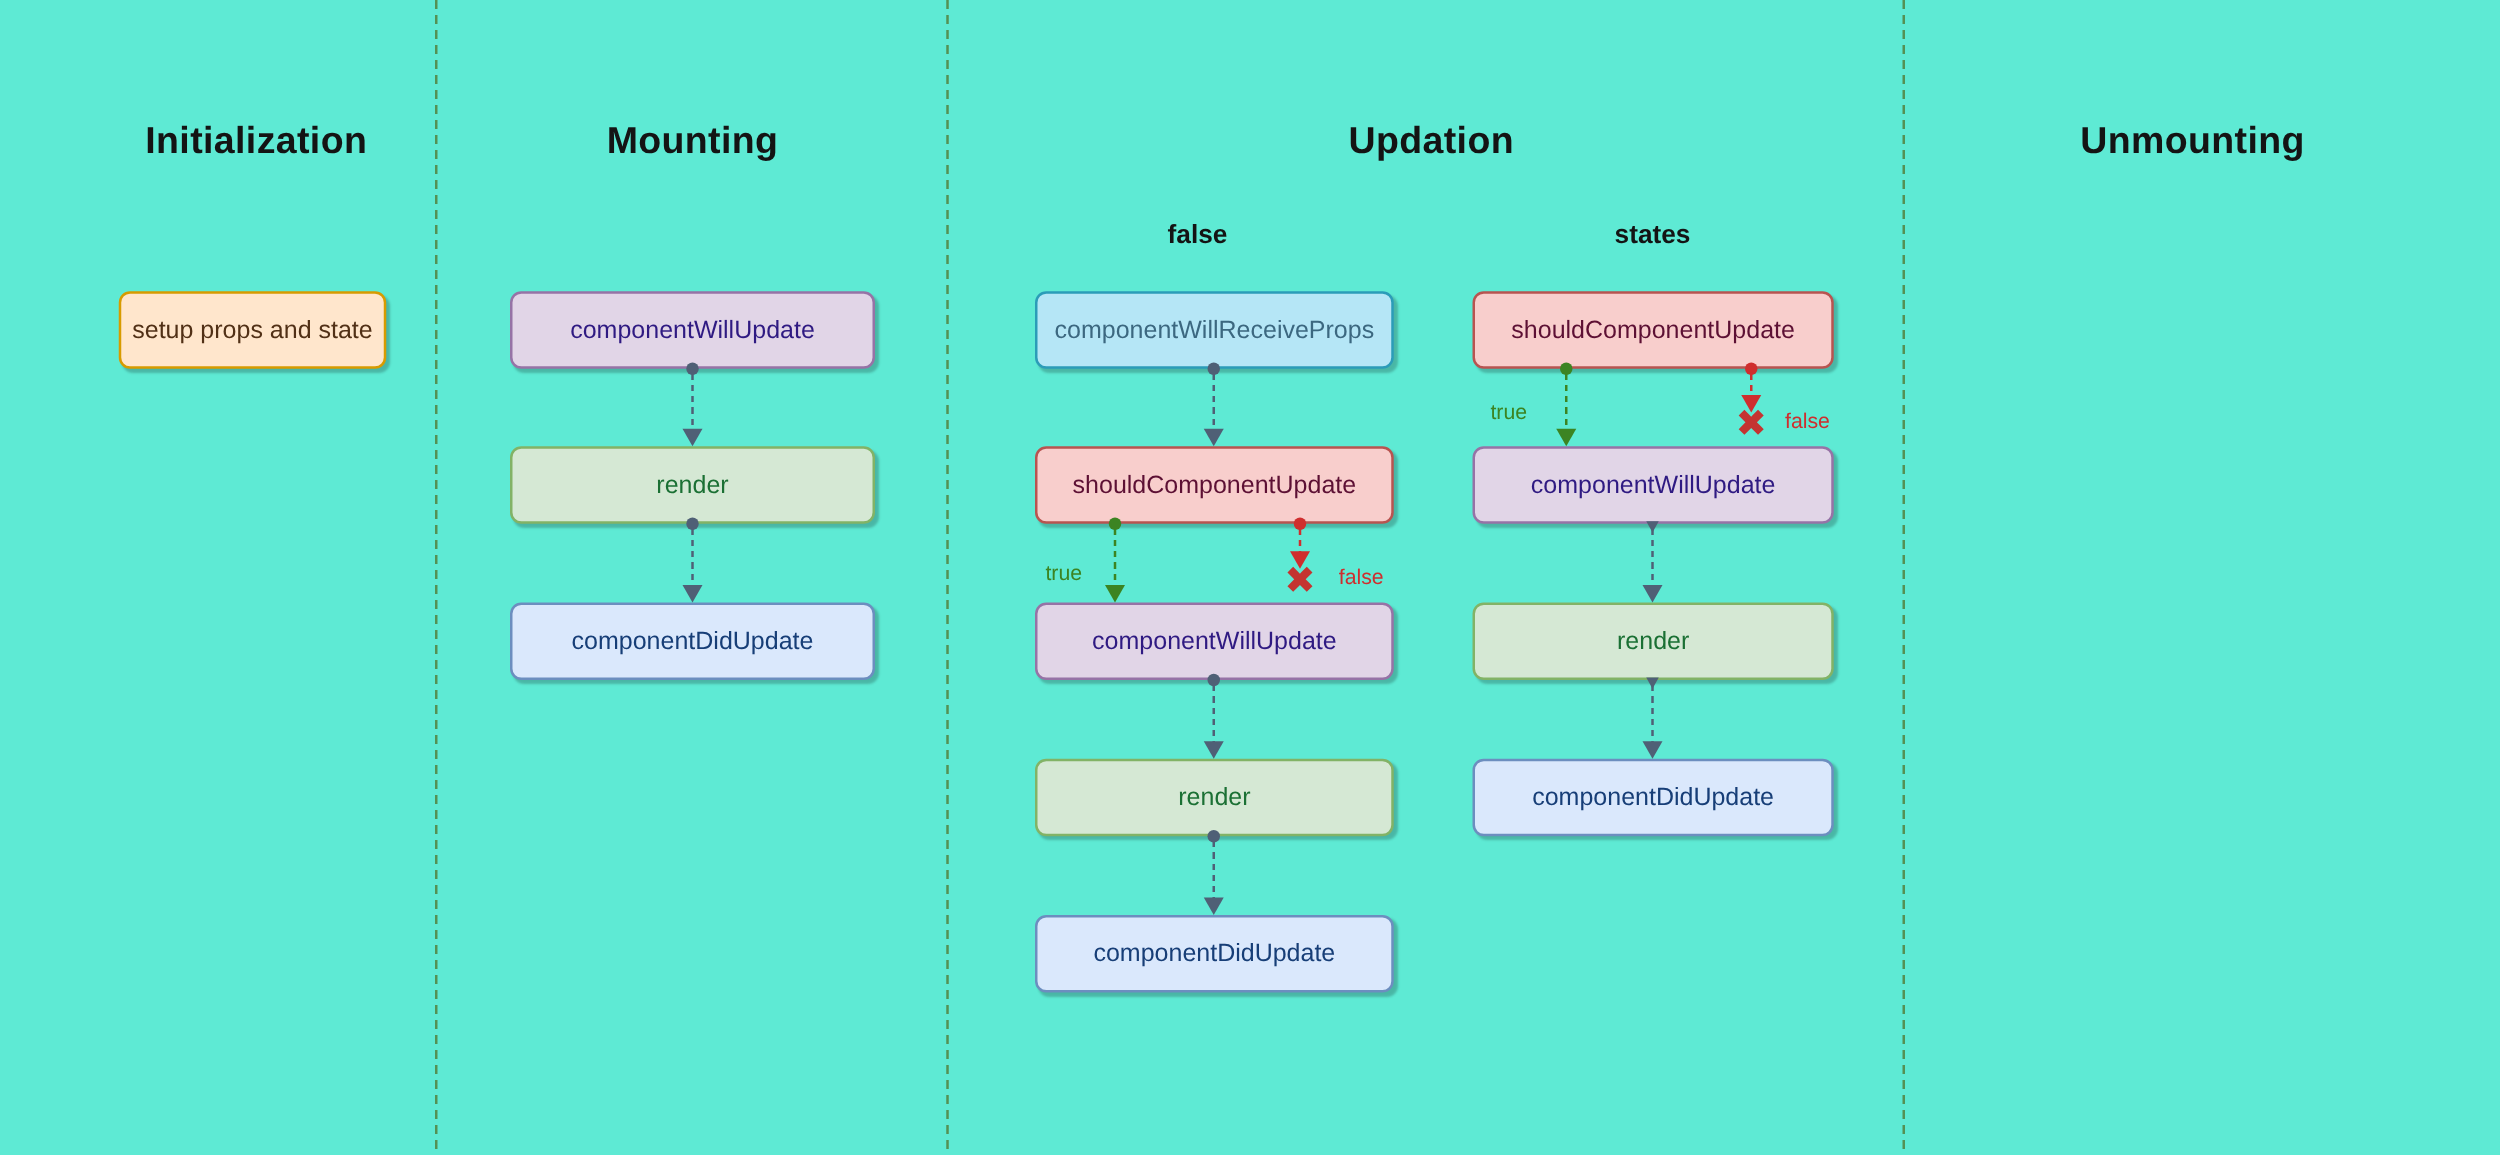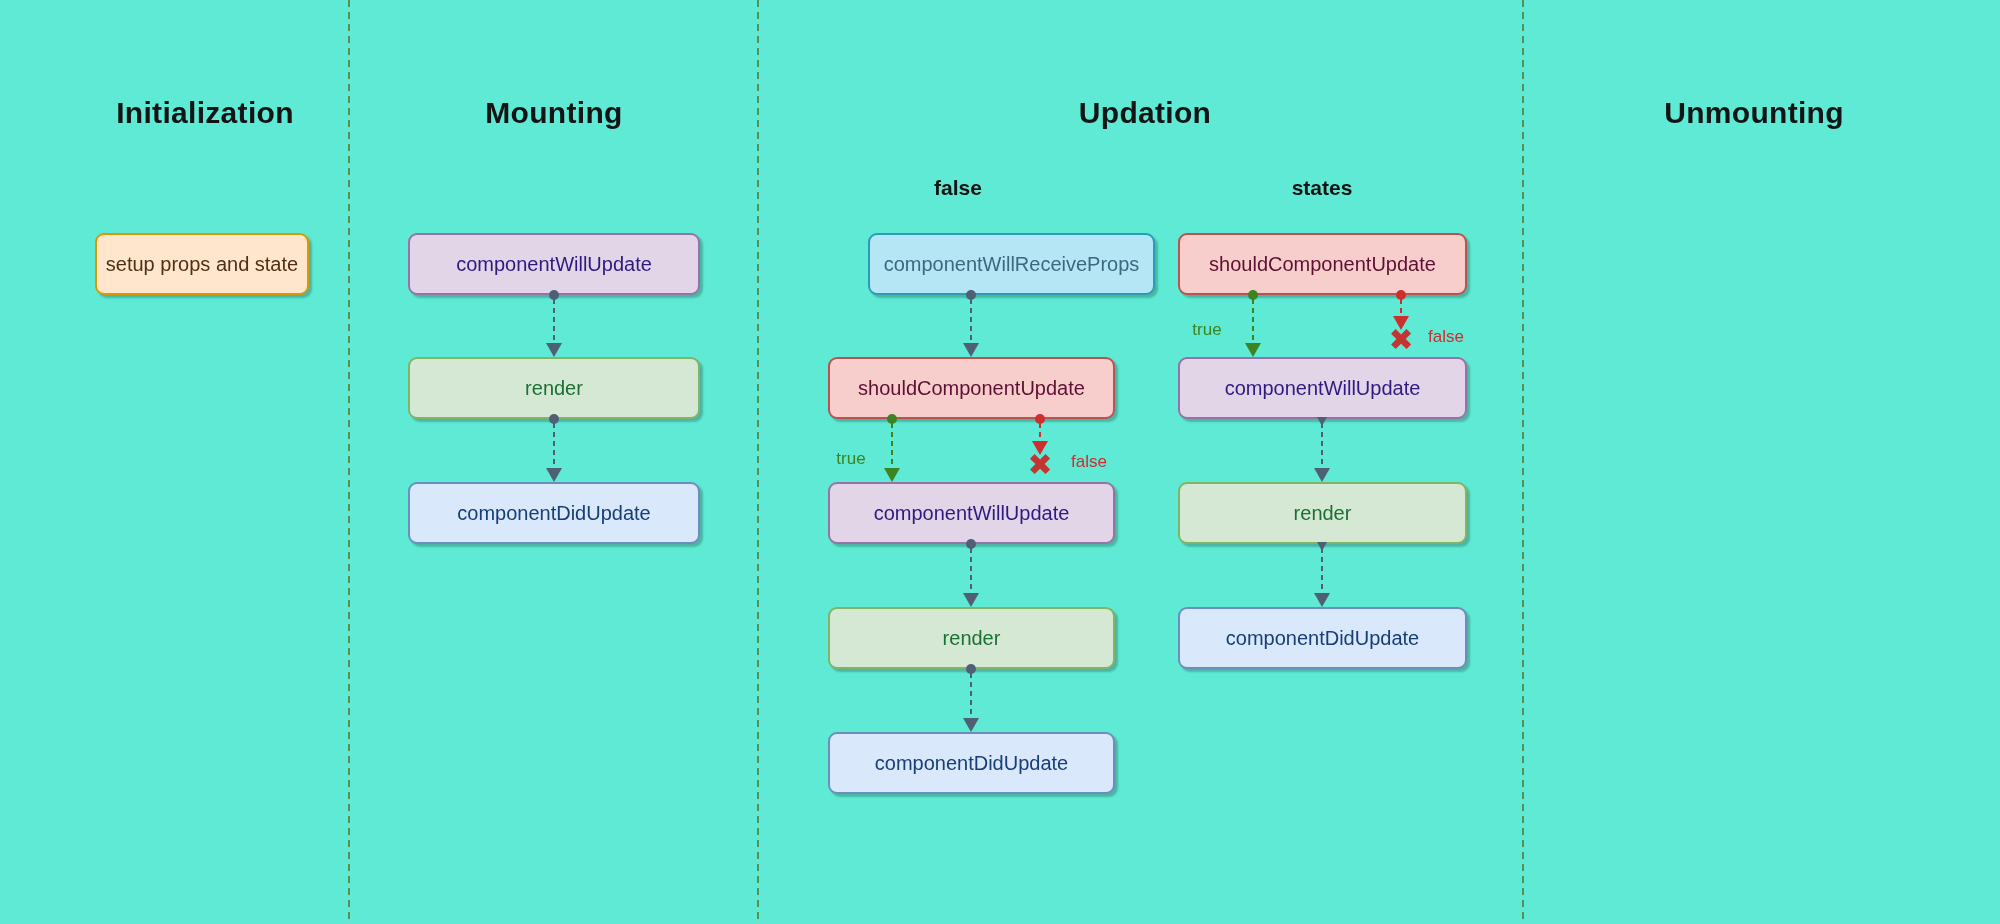--- a/index.html
+++ b/index.html
@@ -22,21 +22,21 @@
   .node{
     position:absolute;height:62px;box-sizing:border-box;border:2px solid;border-radius:9px;
     display:flex;align-items:center;justify-content:center;
     font-size:20px;white-space:nowrap;
     box-shadow:3px 3px 2px rgba(0,0,0,.22);
   }
   .node.orange{background:var(--orange-fill);border-color:var(--orange-border);color:var(--orange-text);}
   .node.purple{background:var(--purple-fill);border-color:var(--purple-border);color:var(--purple-text);}
   .node.green {background:var(--green-fill);border-color:var(--green-border);color:var(--green-text);text-align:right;}
   .node.blue  {background:var(--blue-fill);border-color:var(--blue-border);color:var(--blue-text);}
-  .node.cyan  {background:var(--cyan-fill);border-color:var(--cyan-border);color:var(--cyan-text);margin-left:40px;}
+  .node.cyan  {background:var(--cyan-fill);border-color:var(--cyan-border);color:var(--cyan-text);}
   .node.red   {background:var(--red-fill);border-color:var(--red-border);color:var(--red-text);}
   .conn{position:absolute;width:16px;}
   .conn.slate{color:var(--slate-arrow);}
   .conn.greenc{color:var(--true-green);}
   .conn.redc{color:var(--false-red);}
   .conn .dot{
     position:absolute;left:3px;top:-5px;width:10px;height:10px;border-radius:50%;background:currentColor;
   }
   .conn .tri{
     position:absolute;left:3px;top:-2px;width:0;height:0;

